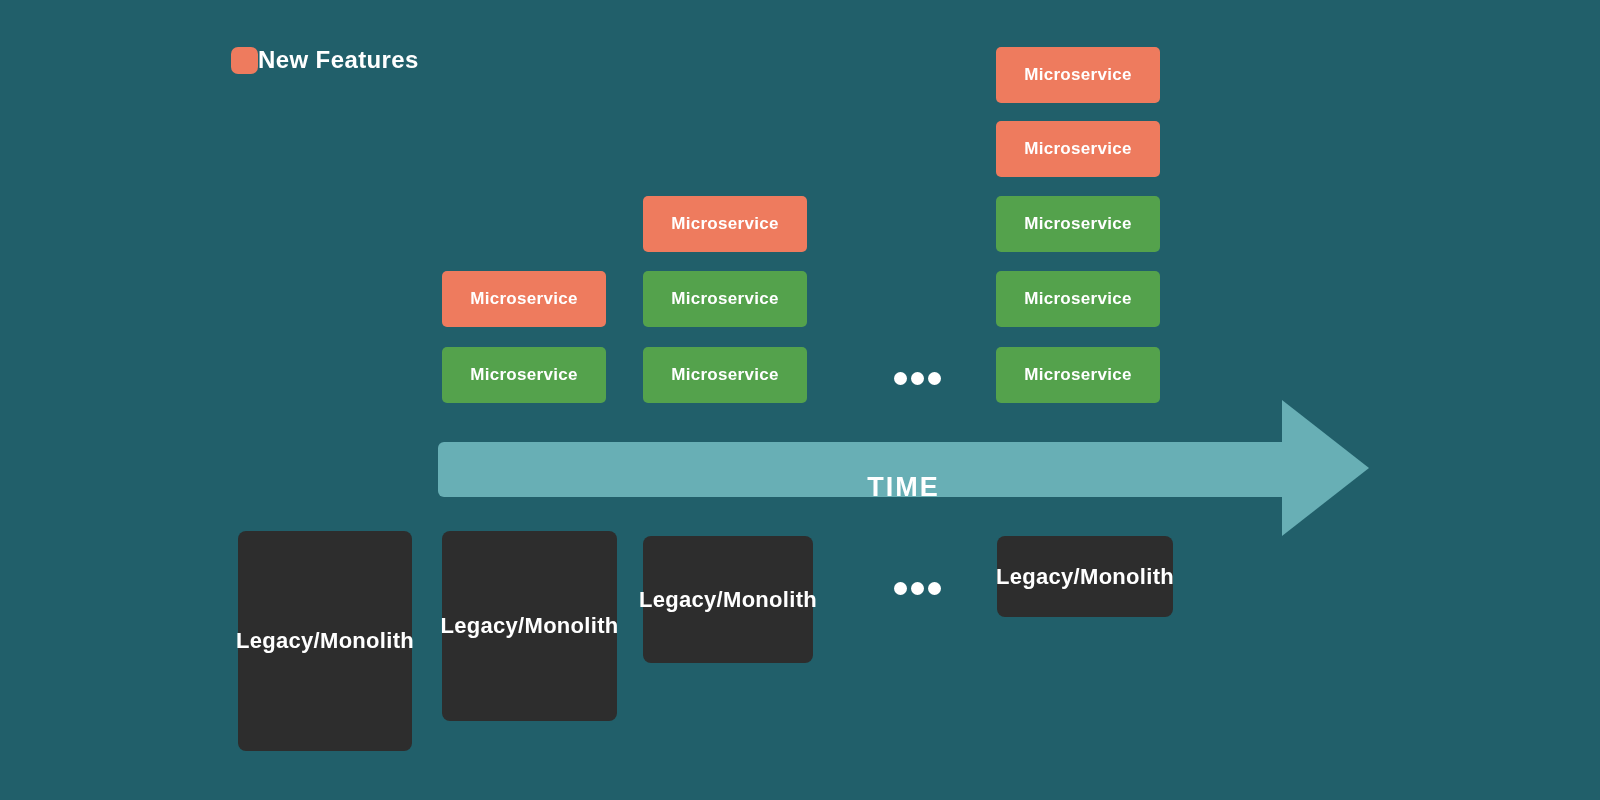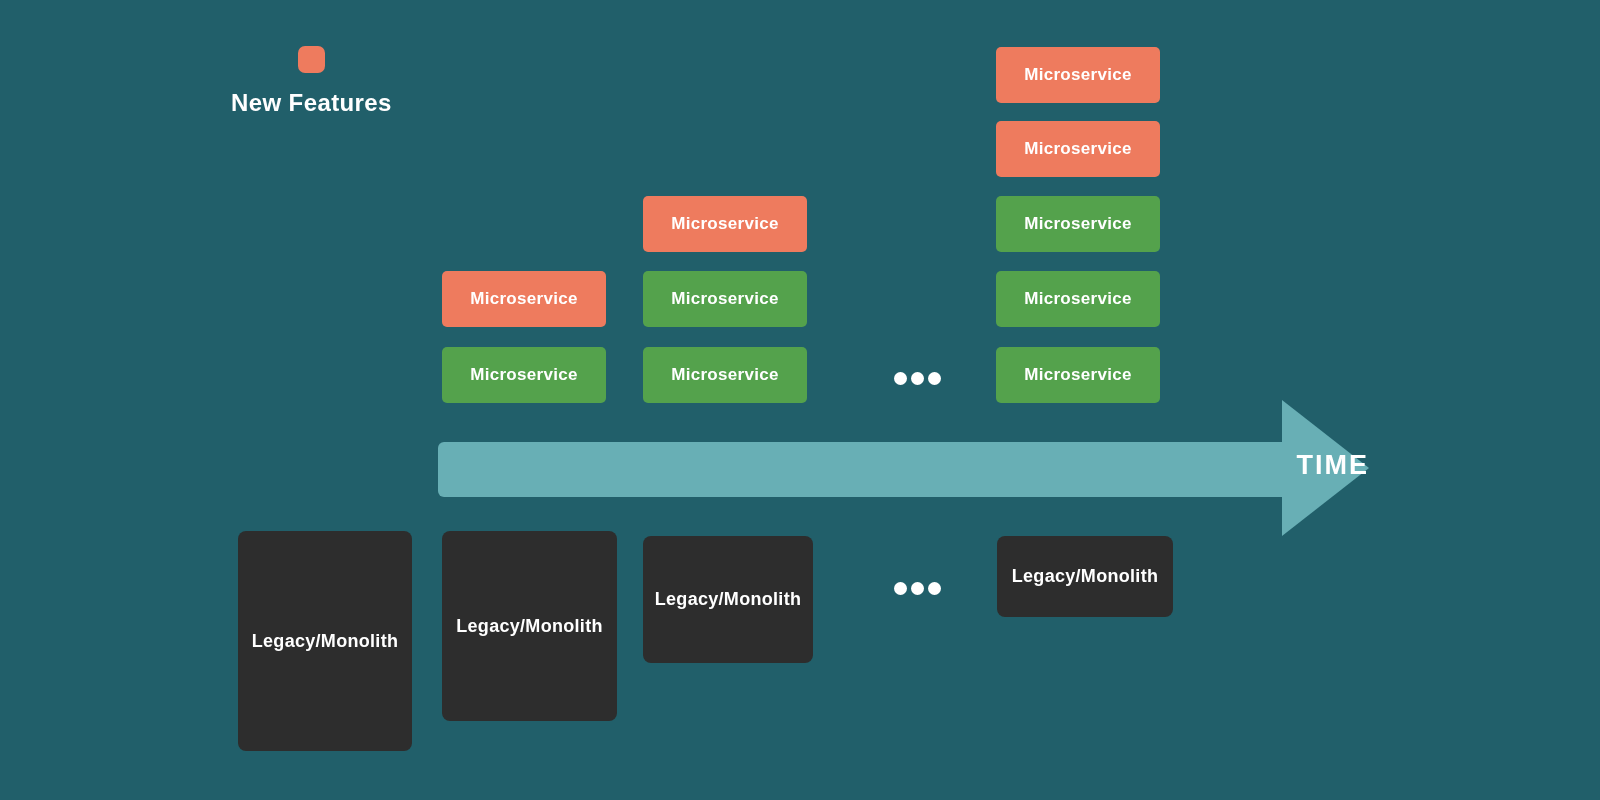--- a/index.html
+++ b/index.html
@@ -16,21 +16,21 @@
     position:relative;
     width:1600px;height:800px;
     background:var(--bg);
     overflow:hidden;
     font-family:"Liberation Sans", sans-serif;
     -webkit-font-smoothing:antialiased;
   }
   
   .legend{
     position:absolute;left:231px;top:46px;
-    display:flex;align-items:center;gap:16px;flex-direction:column;
+    display:flex;align-items:center;
   }
   .legend-swatch{
     width:27px;height:27px;border-radius:7px;
     background:var(--orange);flex:0 0 auto;
   }
   .legend-label{
     color:var(--text);font-size:24px;font-weight:700;letter-spacing:.4px;
     white-space:nowrap;
   }
   
@@ -38,36 +38,36 @@
     position:absolute;width:164px;height:56px;border-radius:5px;
     display:flex;align-items:center;justify-content:center;
     color:var(--text);font-size:17px;font-weight:700;letter-spacing:.3px;
   }
   .micro-box.new{background:var(--orange);}
   .micro-box.migrated{background:var(--green);}
   
   .legacy-box{
     position:absolute;border-radius:8px;background:var(--legacy);
     display:flex;align-items:center;justify-content:center;
-    color:var(--text);font-size:18px;font-weight:700;letter-spacing:.3px;
+    color:var(--text);font-size:22px;font-weight:700;letter-spacing:.3px;
   }
   
   .arrow-shaft{
     position:absolute;left:438px;top:442px;width:844px;height:55px;
     background:var(--arrow);border-radius:6px 0 0 6px;
   }
   .arrow-head{
     position:absolute;left:1282px;top:400px;width:0;height:0;
     border-top:68px solid transparent;
     border-bottom:68px solid transparent;
     border-left:87px solid var(--arrow);
   }
   .arrow-label{
-    position:absolute;left:438px;top:438px;width:931px;height:55px;
-    line-height:55px;text-align:right;box-sizing:border-box;
+    position:absolute;left:438px;top:460px;width:931px;height:55px;
+    line-height:55px;text-align:center;box-sizing:border-box;
     color:var(--text);font-size:27px;font-weight:700;letter-spacing:2px;
   }
   
   .dots{
     position:absolute;display:flex;gap:4px;align-items:center;
   }
   .dots .dot{
     width:13px;height:13px;border-radius:50%;background:var(--text);
   }
   .dots-upper{left:894px;top:372px;}

